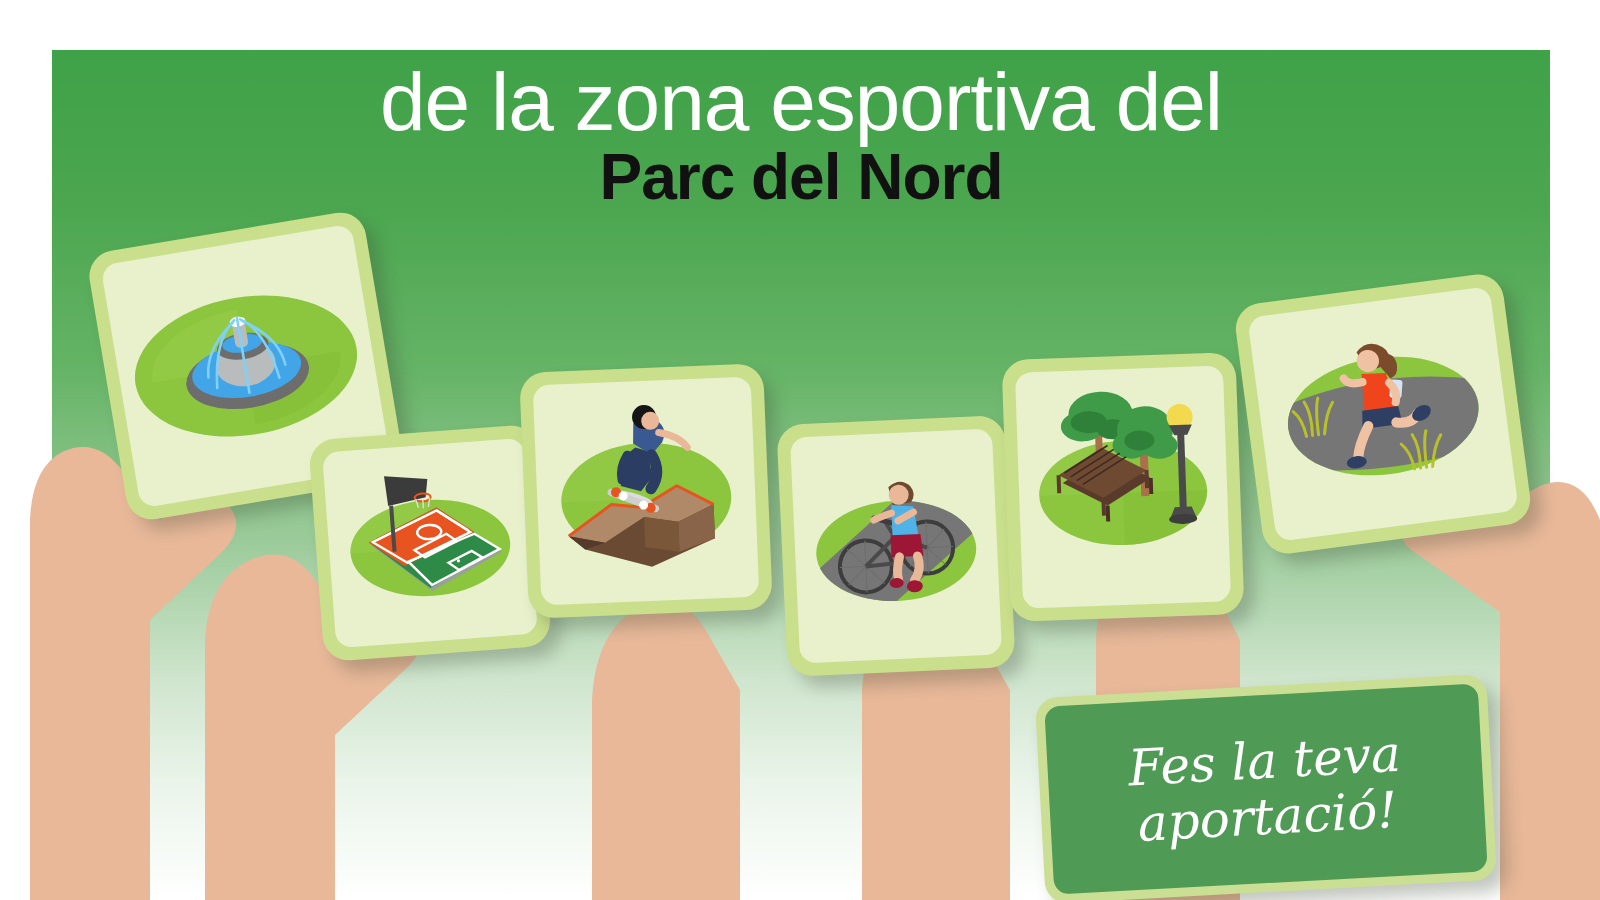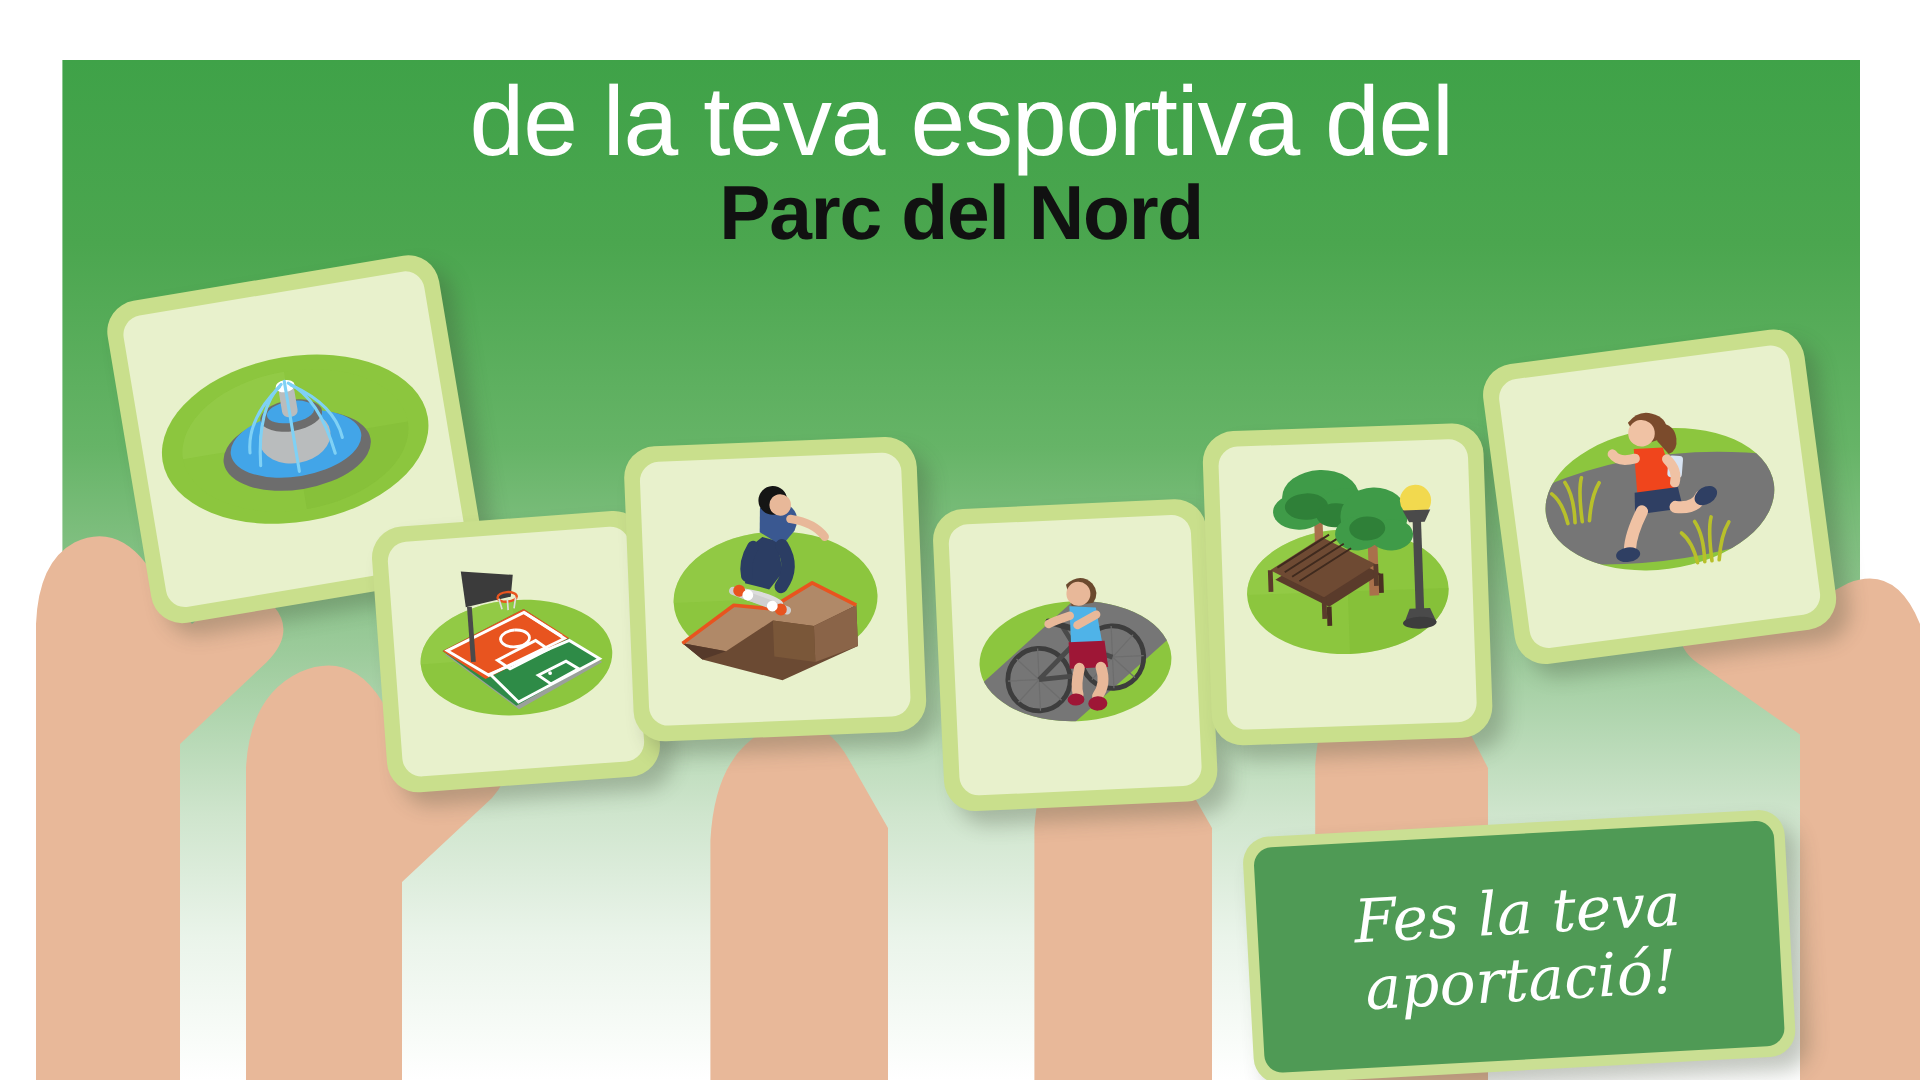--- a/index.html
+++ b/index.html
@@ -63,21 +63,21 @@
   .footer{position:absolute;left:0;top:782px;width:1600px;height:72px;}
 </style>
 </head>
 <body>
 
 <div id="poster">
 
   <div class="green-panel"></div>
 
   <div class="headline">
-    <span class="l2">de la teva esportiva del</span>
+    <span class="l2">de la zona esportiva del</span>
     <span class="l3">Parc del Nord</span>
   </div>
 
   <svg width="1600" height="900" style="position:absolute;left:0;top:0;">
 
     <path fill="#e8b899" d="M30,900 L30,520 Q32,468 62,452 Q96,436 122,470 L160,520 L172,510 Q205,480 228,505 Q247,527 222,552 L150,620 L150,900 Z"></path>
 
     <path fill="#e8b899" d="M205,900 L205,640 Q208,580 250,560 Q292,542 318,584 L352,636 L362,628 Q392,600 414,620 Q432,640 410,665 L335,735 L335,900 Z"></path>
 
     <path fill="#e8b899" d="M592,900 L592,700 Q596,628 640,608 Q684,590 708,634 L740,690 L740,900 Z"></path>

